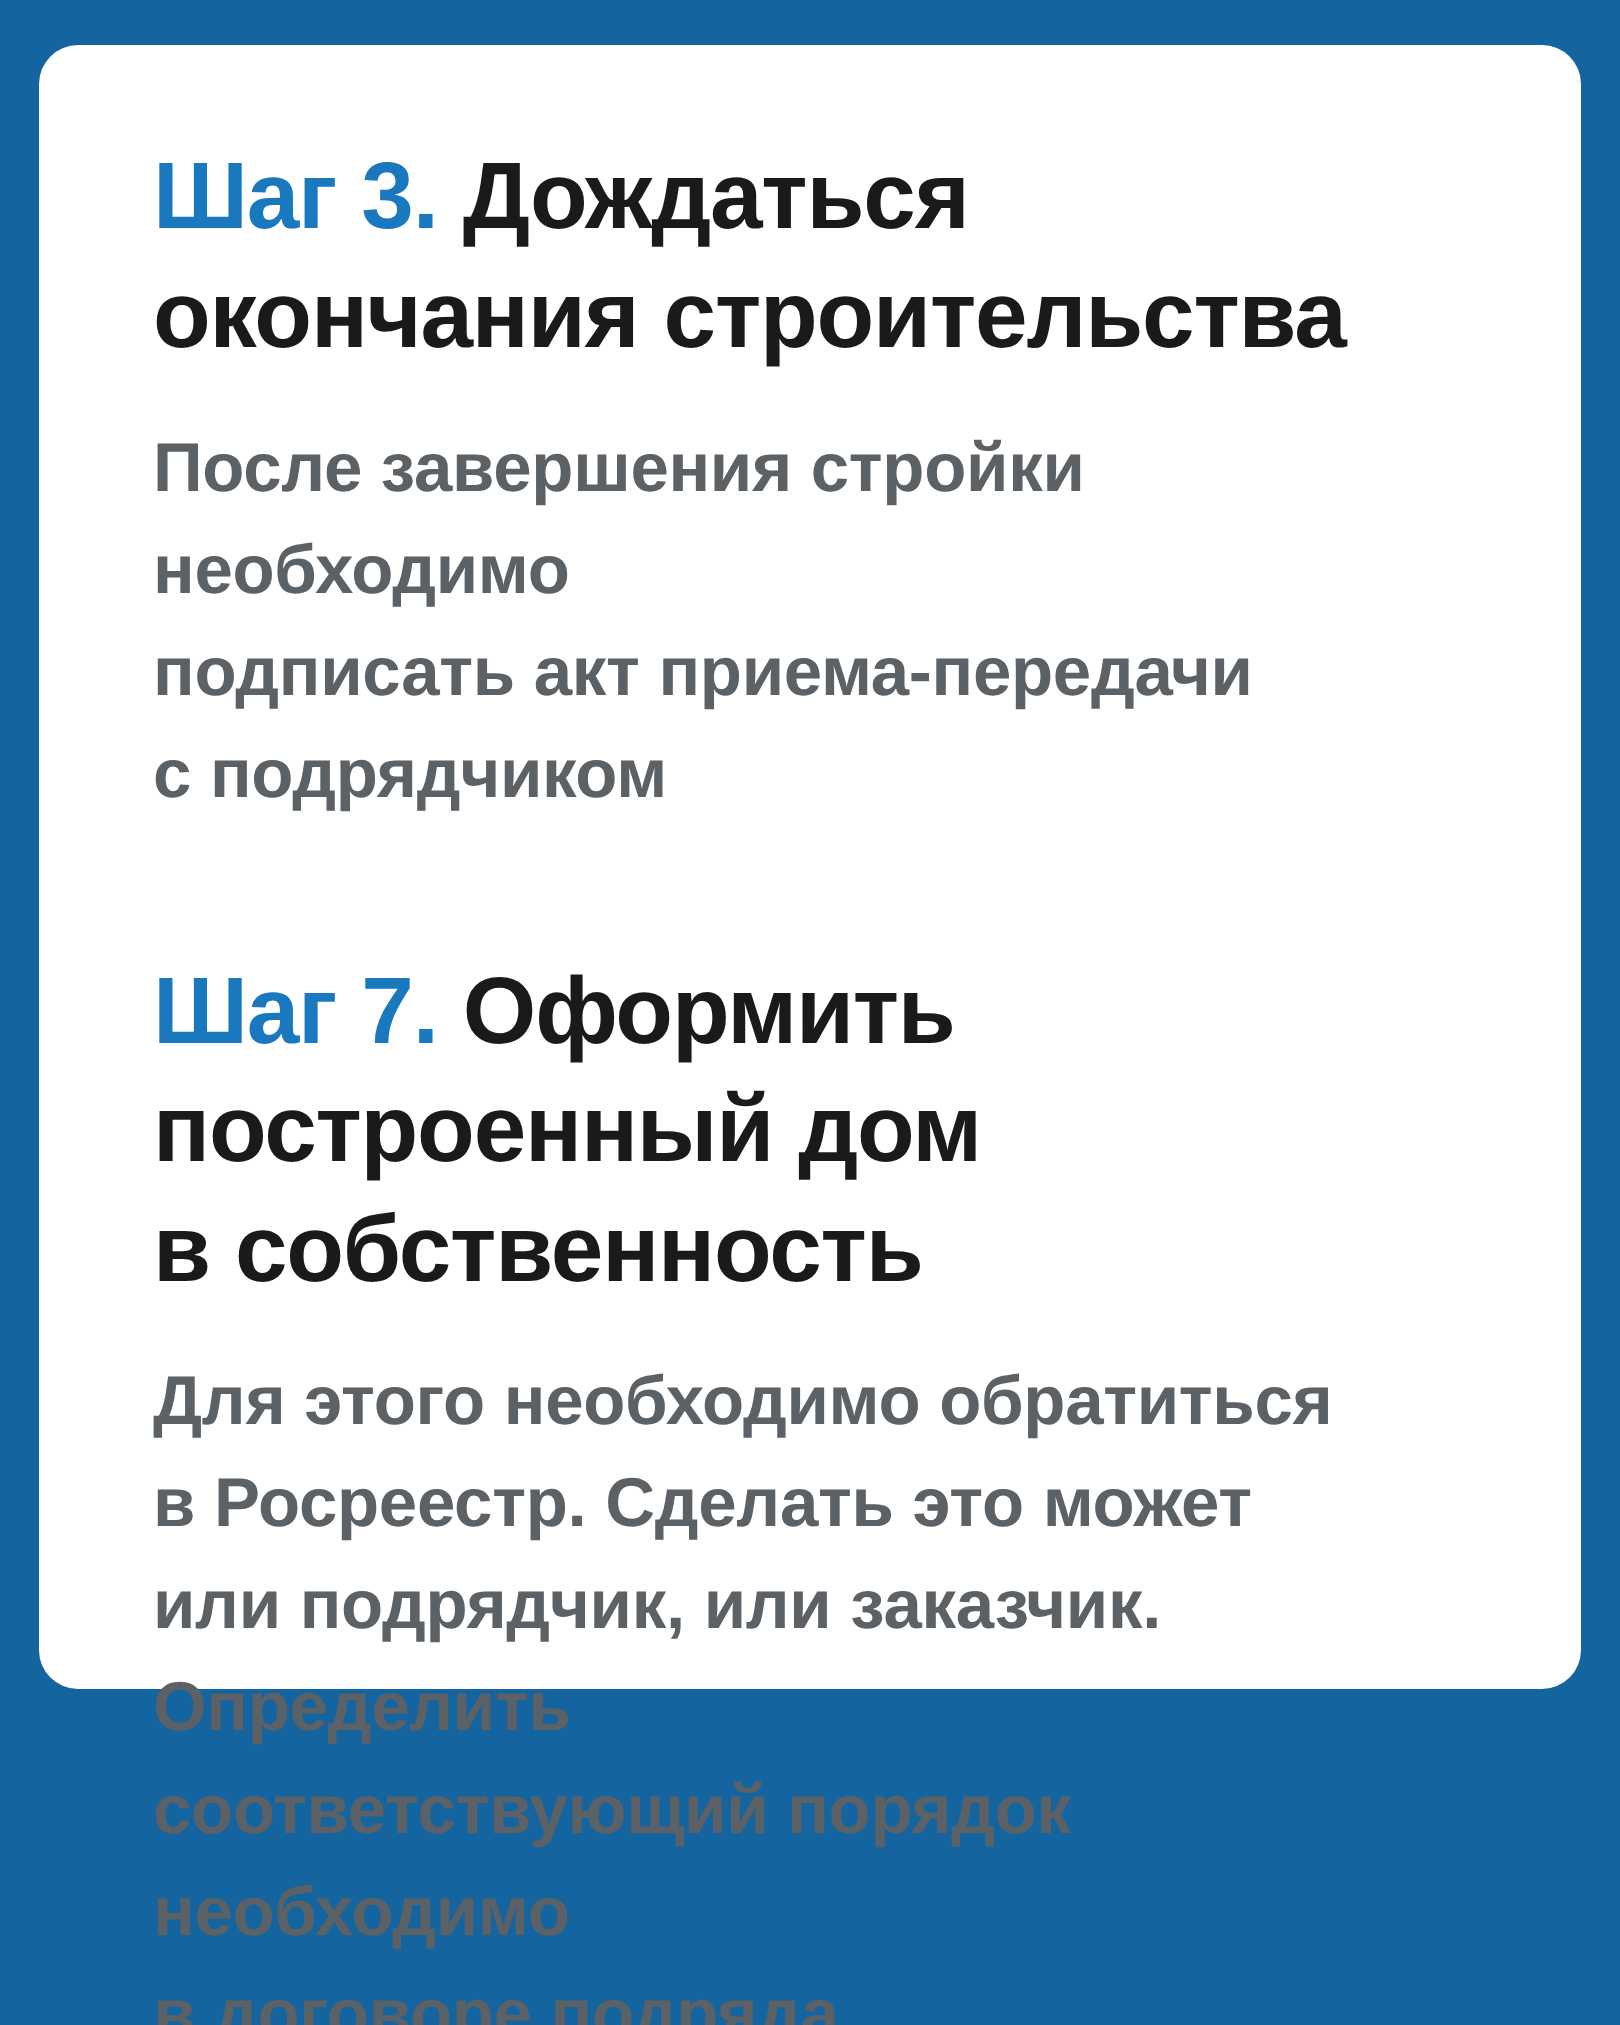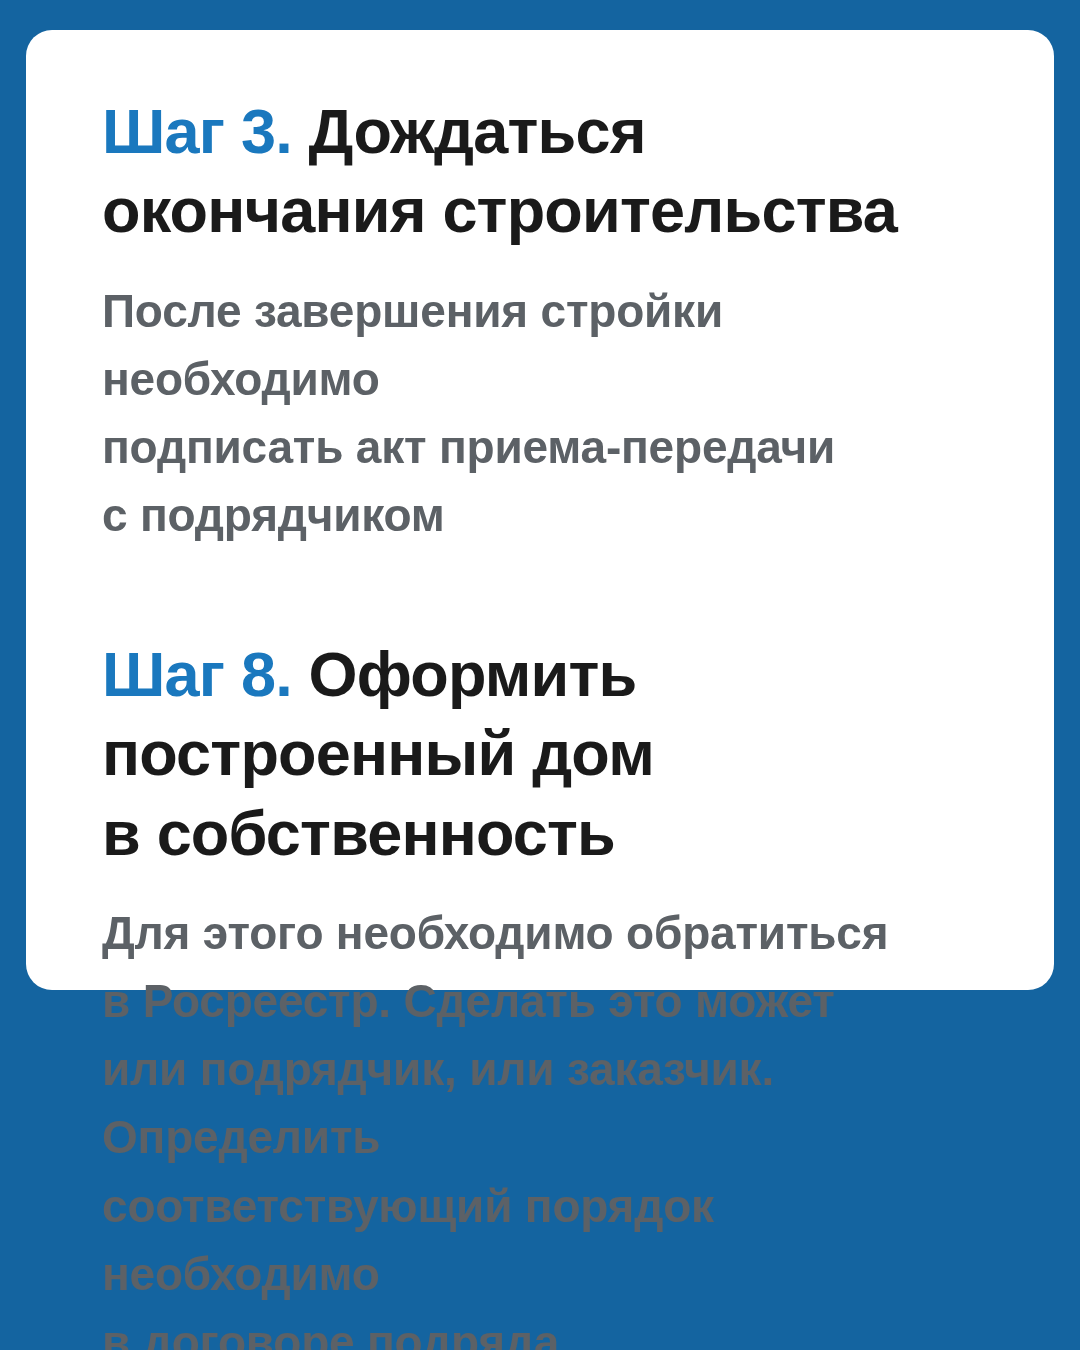--- a/index.html
+++ b/index.html
@@ -12,21 +12,21 @@
     background: #1464A0;
     font-family: "Liberation Sans", sans-serif;
     overflow: hidden;
   }
 
   .card {
     position: absolute;
     left: 26px;
     top: 30px;
     width: 1028px;
-    height: 960px;
+    height: 1096px;
     background: #FFFFFF;
     border-radius: 26px;
     box-sizing: border-box;
     padding: 62px 70px 0 76px;
   }
 
   .step-block {
     margin-bottom: 0;
   }
 
@@ -66,21 +66,21 @@
     <h2 class="step-heading"><span class="step-label">Шаг 3.</span><span> Дождаться окончания строительства</span></h2>
     <div class="gap-after-heading"></div>
     <p class="step-body">После завершения стройки необходимо
 подписать акт приема-передачи
 с подрядчиком</p>
   </div>
 
   <div class="gap-between-steps"></div>
 
   <div class="step-block">
-    <h2 class="step-heading"><span class="step-label">Шаг 8.</span><span style="white-space: pre-line;"> Оформить построенный дом
+    <h2 class="step-heading"><span class="step-label">Шаг 7.</span><span style="white-space: pre-line;"> Оформить построенный дом
 в собственность</span></h2>
     <div class="gap-after-heading"></div>
     <p class="step-body">Для этого необходимо обратиться
 в Росреестр. Сделать это может
 или подрядчик, или заказчик. Определить
 соответствующий порядок необходимо
 в договоре подряда.</p>
   </div>
 
 </div>

